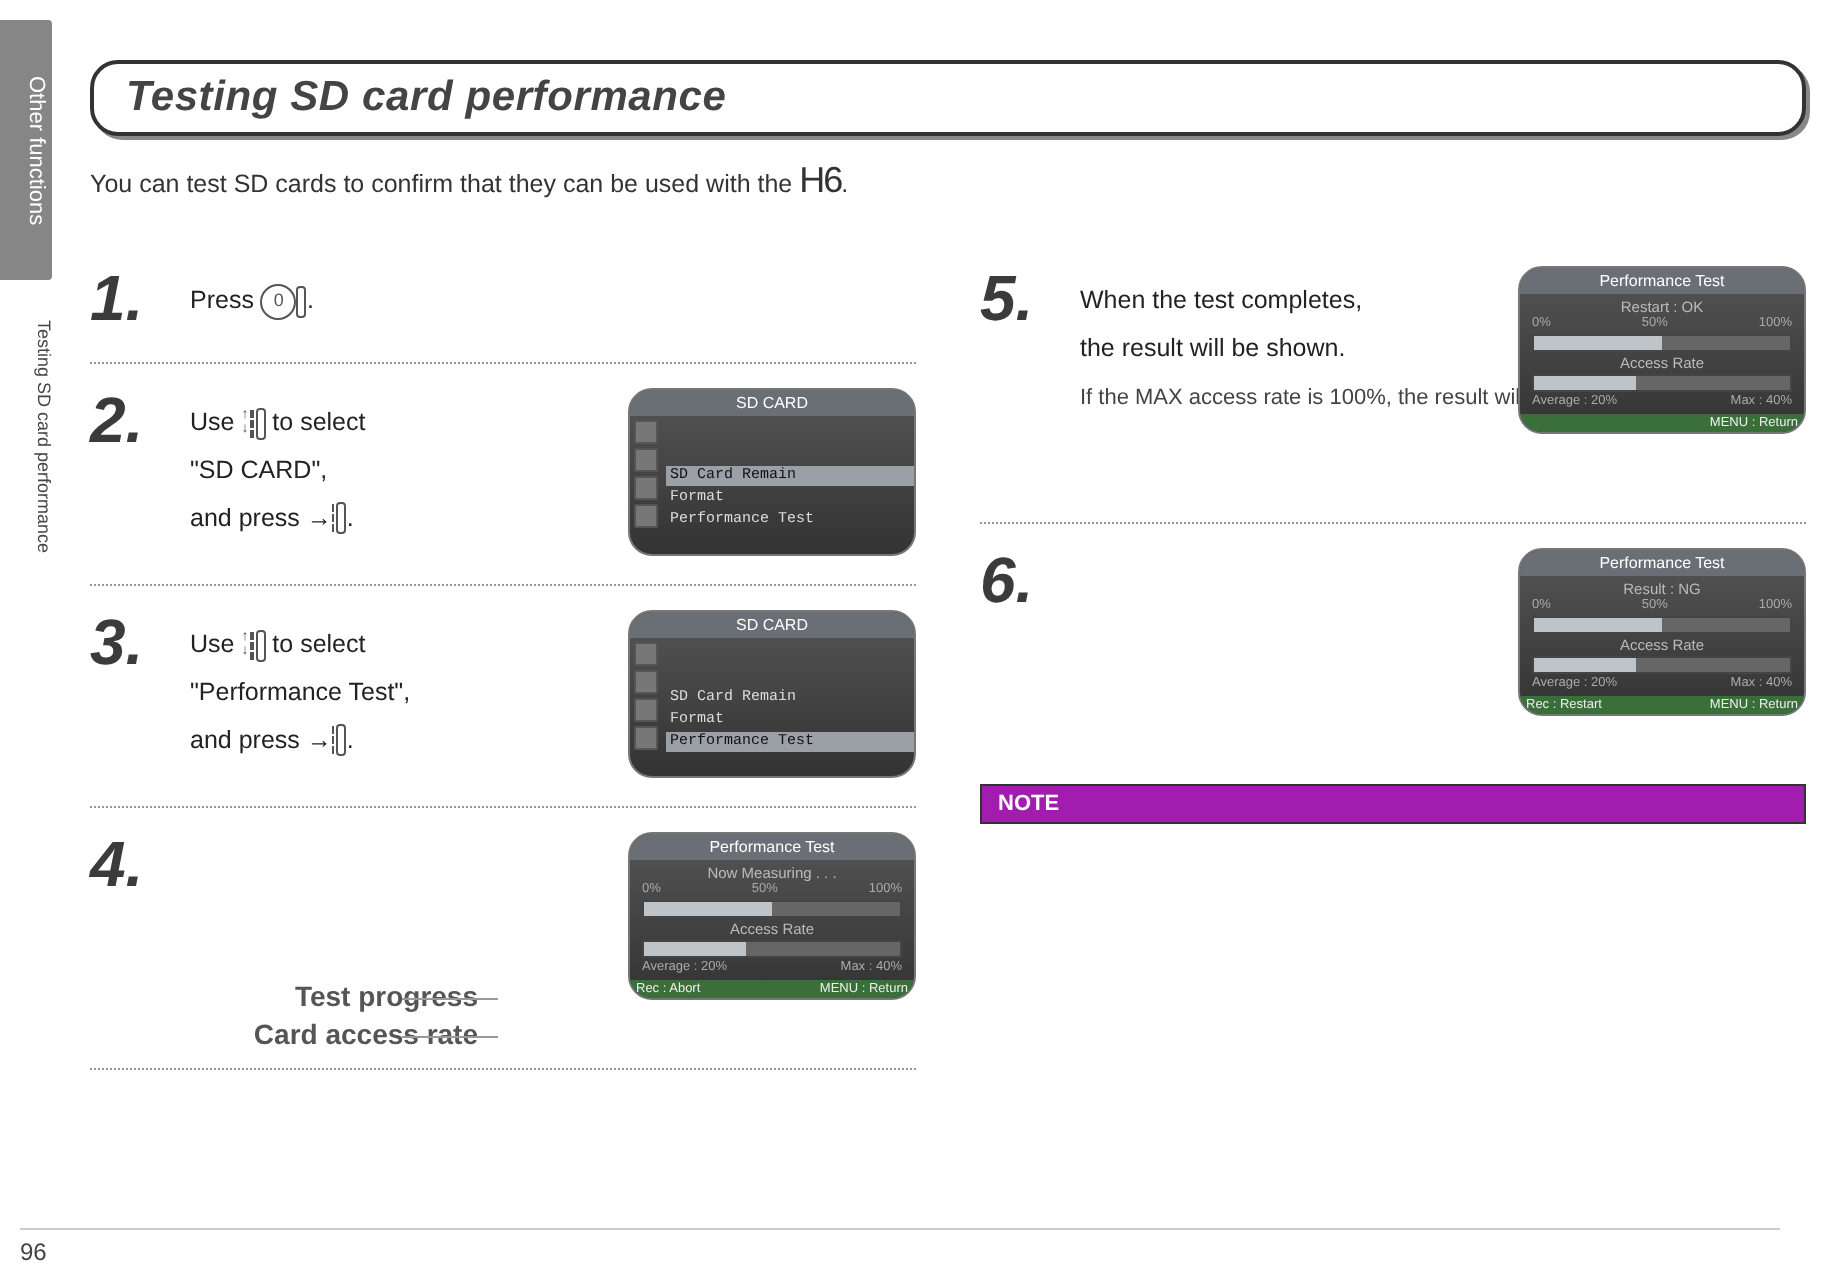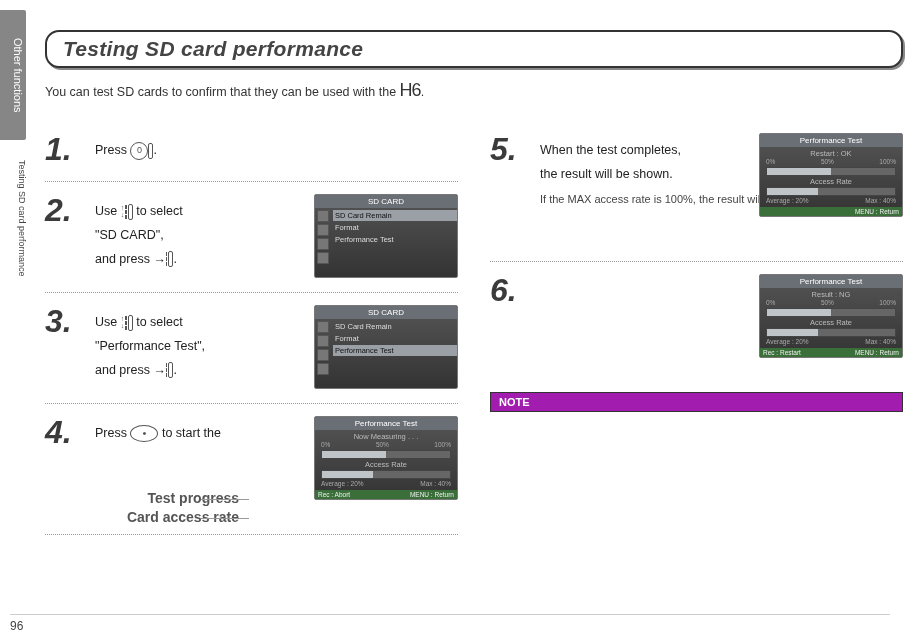--- a/index.html
+++ b/index.html
@@ -12,23 +12,23 @@
     .intro { font-size: 12.5px; margin-bottom: 20px; color: #333; }
     .intro .brand { font-family: "Arial Black", Arial, sans-serif; font-weight: 400; letter-spacing: -1px; font-size: 18px; }
     .cols { display: flex; gap: 32px; }
     .col { flex: 1; }
     .step { display: flex; align-items: flex-start; gap: 12px; margin: 12px 0 8px; position: relative; }
     .step-num { font-family: "Arial Black", Arial, sans-serif; font-weight: 900; font-style: italic; font-size: 32px; color: #3b3b3b; line-height: 1; width: 38px; flex-shrink: 0; }
     .step-body { flex: 1; font-size: 12.5px; line-height: 1.9; padding-top: 6px; }
     .step-body .sub { font-size: 11px; color: #444; line-height: 1.6; margin-top: 4px; }
     .sep { border: none; border-top: 1px dotted #999; margin: 8px 0; }
     .shot { position: absolute; right: 0; width: 144px; }
-    .shot-box { border: 1px solid #777; background: linear-gradient(#555,#333); border-radius: 2px; height: 84px; display: flex; flex-direction: column; font-size: 7px; color: #ccc; overflow: hidden; }
+    .shot-box { border: 1px solid #777; background: linear-gradient(#555,#333); border-radius: 12px; height: 84px; display: flex; flex-direction: column; font-size: 7px; color: #ccc; overflow: hidden; }
     .shot-header { background: #6a6f75; color: #fff; text-align: center; padding: 2px 0; font-size: 8px; }
-    .shot-list { flex: 1; padding: 2px 0 12px 18px; display:flex; flex-direction:column; justify-content:flex-start; gap:1px; position:relative; }
+    .shot-list { flex: 1; padding: 2px 0 12px 18px; display:flex; flex-direction:column; justify-content:flex-end; gap:1px; position:relative;font-family:Liberation Mono, monospace; }
     .shot-list .li { font-size: 7.5px; color: #ddd; padding: 1px 2px; }
     .shot-list .li.sel { background: #9aa0a6; color:#111; }
     .shot-list .icons { position:absolute; left:2px; top:2px; bottom:2px; width:14px; display:flex; flex-direction:column; gap:2px; }
     .shot-list .icons div { width:12px; height:12px; background:#777; border:1px solid #555; border-radius:1px; }
     .shot-perf .pbody { flex:1; display:flex; flex-direction:column; padding:2px 6px; }
     .shot-perf .rowt { text-align:center; font-size:7.5px; color:#bbb; }
     .shot-perf .bar { height:9px; background:#666; border:1px solid #444; margin:1px 0; position:relative; }
     .shot-perf .bar .fill { position:absolute; left:0; top:0; bottom:0; background:#bfc4c8; }
     .shot-perf .scale { display:flex; justify-content:space-between; font-size:6.5px; color:#aaa; margin-bottom:1px;}
     .shot-perf .arow { display:flex; justify-content:space-between; font-size:6.5px; color:#aaa; }
@@ -168,21 +168,20 @@
             </div>
           </div>
         </div>
       </div>
       <hr class="sep">
 
       <div class="step-wrap" style="min-height:110px;">
         <div class="step">
           <div class="step-num">4.</div>
           <div class="step-body">
-            <div><span>Press </span><span class="icon-oval">•</span><span> to start the</span></div>
           </div>
         </div>
         <div class="callouts">
           <div><span>Test progress</span><span class="line"></span></div>
           <div><span>Card access rate</span><span class="line"></span></div>
         </div>
         <div class="shot" style="top:0;">
           <div class="shot-box shot-perf">
             <div class="shot-header">Performance Test</div>
             <div class="pbody">

